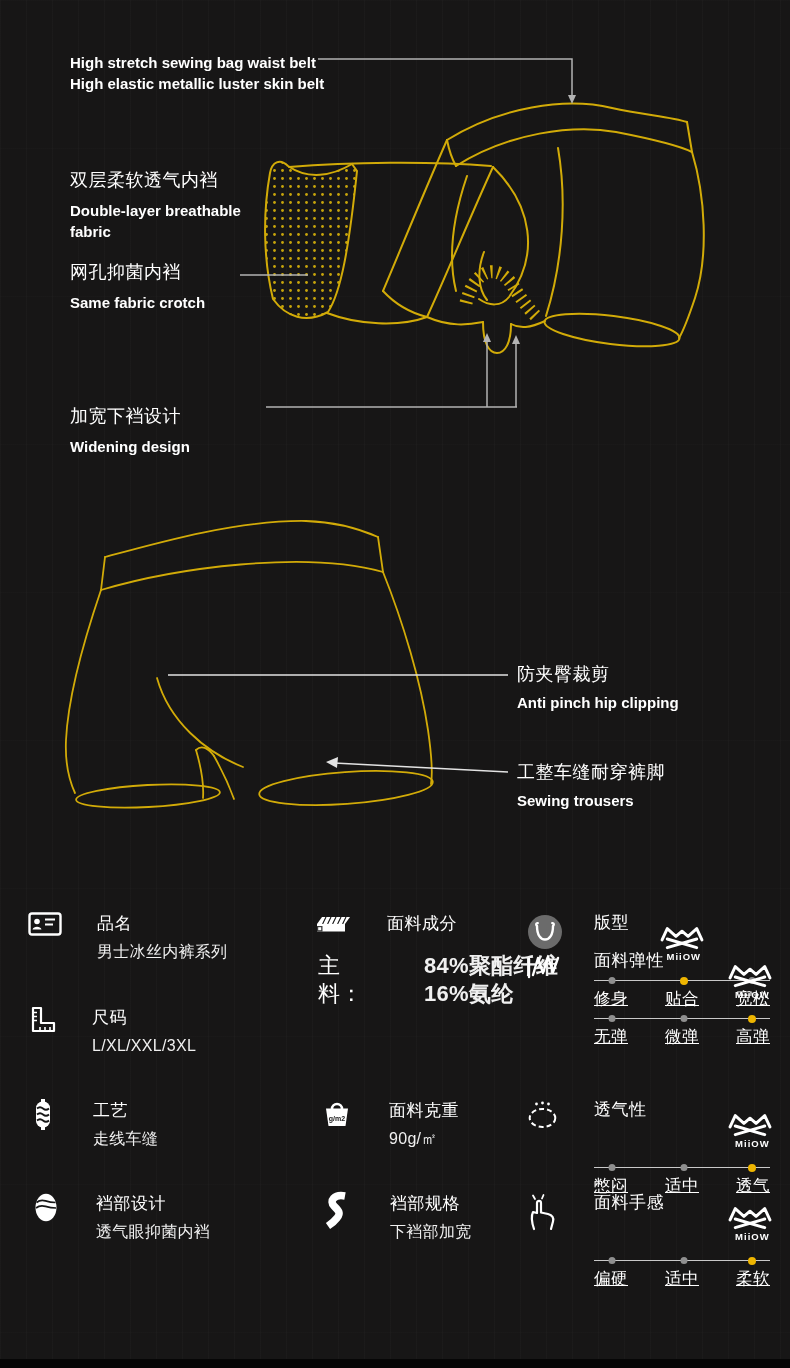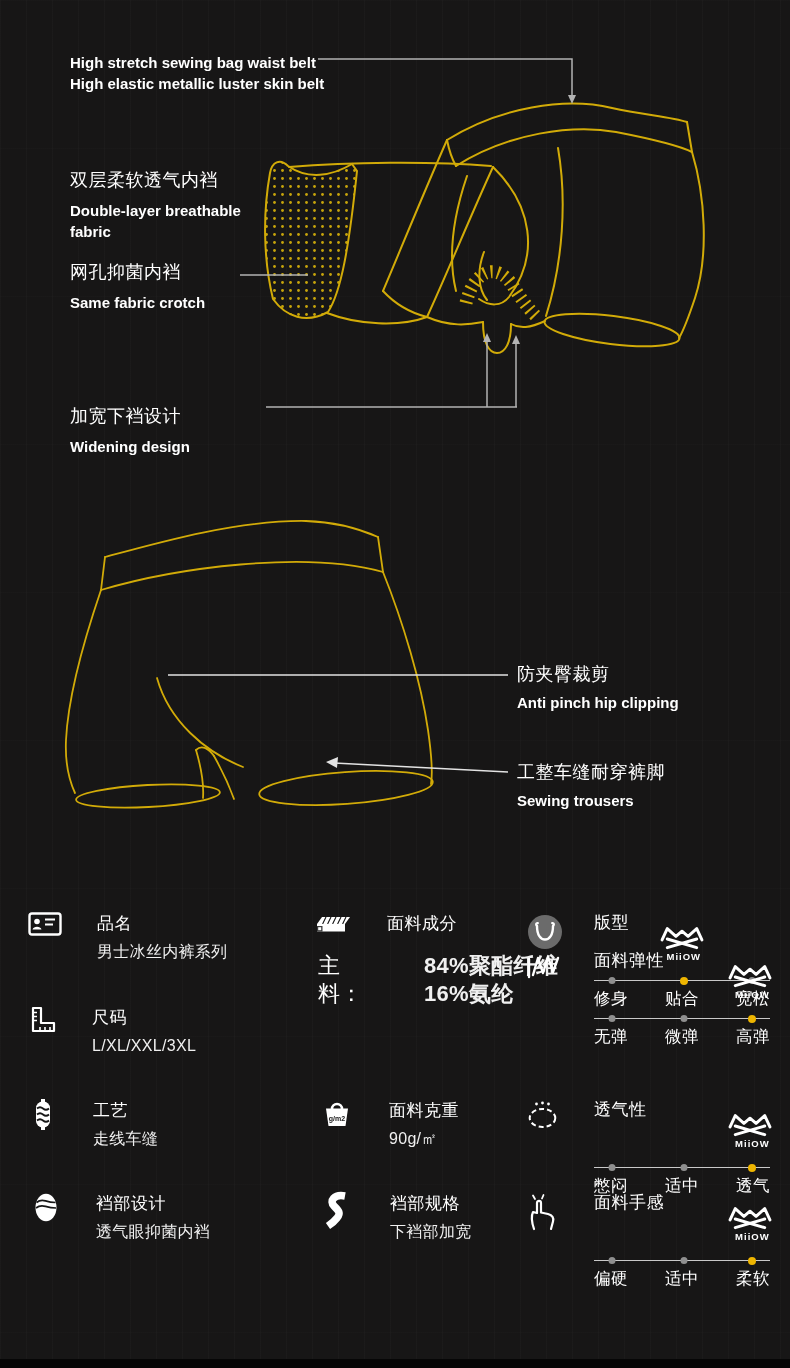--- a/index.html
+++ b/index.html
@@ -30,21 +30,21 @@
   .rating-row{position:absolute;left:527px;width:228px;}
   .rating-icon{position:absolute;left:0;top:2px;}
   .rating-content{position:relative;margin-left:67px;width:176px;}
   .rating-title{font-size:17px;font-weight:500;letter-spacing:.5px;line-height:22px;}
   .brand-logo{position:absolute;top:14px;width:54px;text-align:center;transform:translateX(-50%);}
   .brand-text{font-size:9.5px;font-weight:700;letter-spacing:1px;color:#fff;margin-top:-1px;}
   .scale{position:relative;margin-top:46px;height:32px;}
   .scale-line{position:absolute;left:0;right:0;top:0;height:1px;background:#c9c9c9;}
   .dot{position:absolute;top:-3px;width:7px;height:7px;border-radius:50%;background:#8f8f8f;transform:translateX(-50%);}
   .dot.active{background:#eeb500;width:8px;height:8px;top:-3.5px;}
-  .scale-labels{display:flex;justify-content:space-between;padding-top:8px;font-size:16.5px;letter-spacing:.5px;color:#fff;}
+  .scale-labels{display:flex;justify-content:space-between;padding-top:8px;font-size:16.5px;letter-spacing:.5px;color:#fff;text-decoration:underline;}
   .bottom-bar{position:absolute;left:0;bottom:0;width:790px;height:9px;background:#060606;}
 </style>
 </head>
 <body>
 
 <div class="canvas">
 
   <svg class="abs" style="left:0;top:0" width="790" height="490" viewBox="0 0 790 490">
     <defs>
       <pattern id="meshdots" width="8" height="8" patternUnits="userSpaceOnUse">

